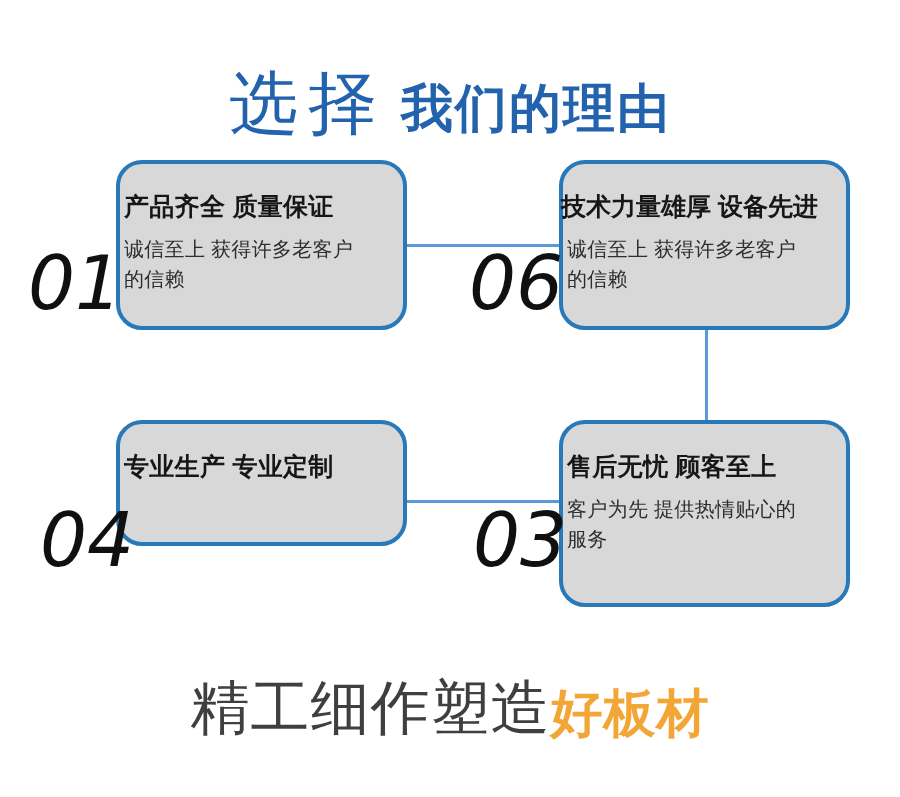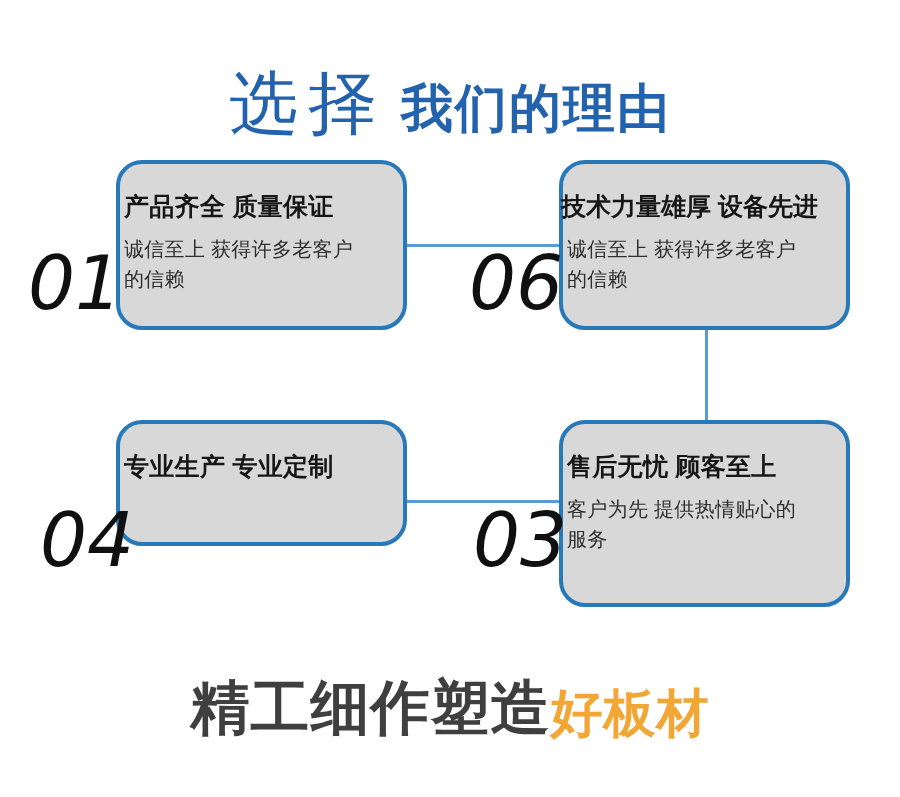--- a/index.html
+++ b/index.html
@@ -85,21 +85,21 @@
   .step-number.n3 { left: 473px; top: 503px; }
   .step-number.n4 { left: 40px;  top: 503px; }
 
   
   .footer-row {
     position: absolute; left: 0; top: 676px; width: 900px;
     display: flex; justify-content: center; align-items: flex-end;
     white-space: nowrap;
   }
   .slogan-main {
-    font-size: 59px; line-height: 1.1; font-weight: 700;
+    font-size: 59px; line-height: 1.1; font-weight: 400;
     color: var(--footer-dark); letter-spacing: 1px;
   }
   .slogan-accent {
     font-size: 52px; line-height: 1.05; font-weight: 900;
     color: var(--accent-orange); letter-spacing: 1px;
   }
 </style>
 </head>
 <body>
 

